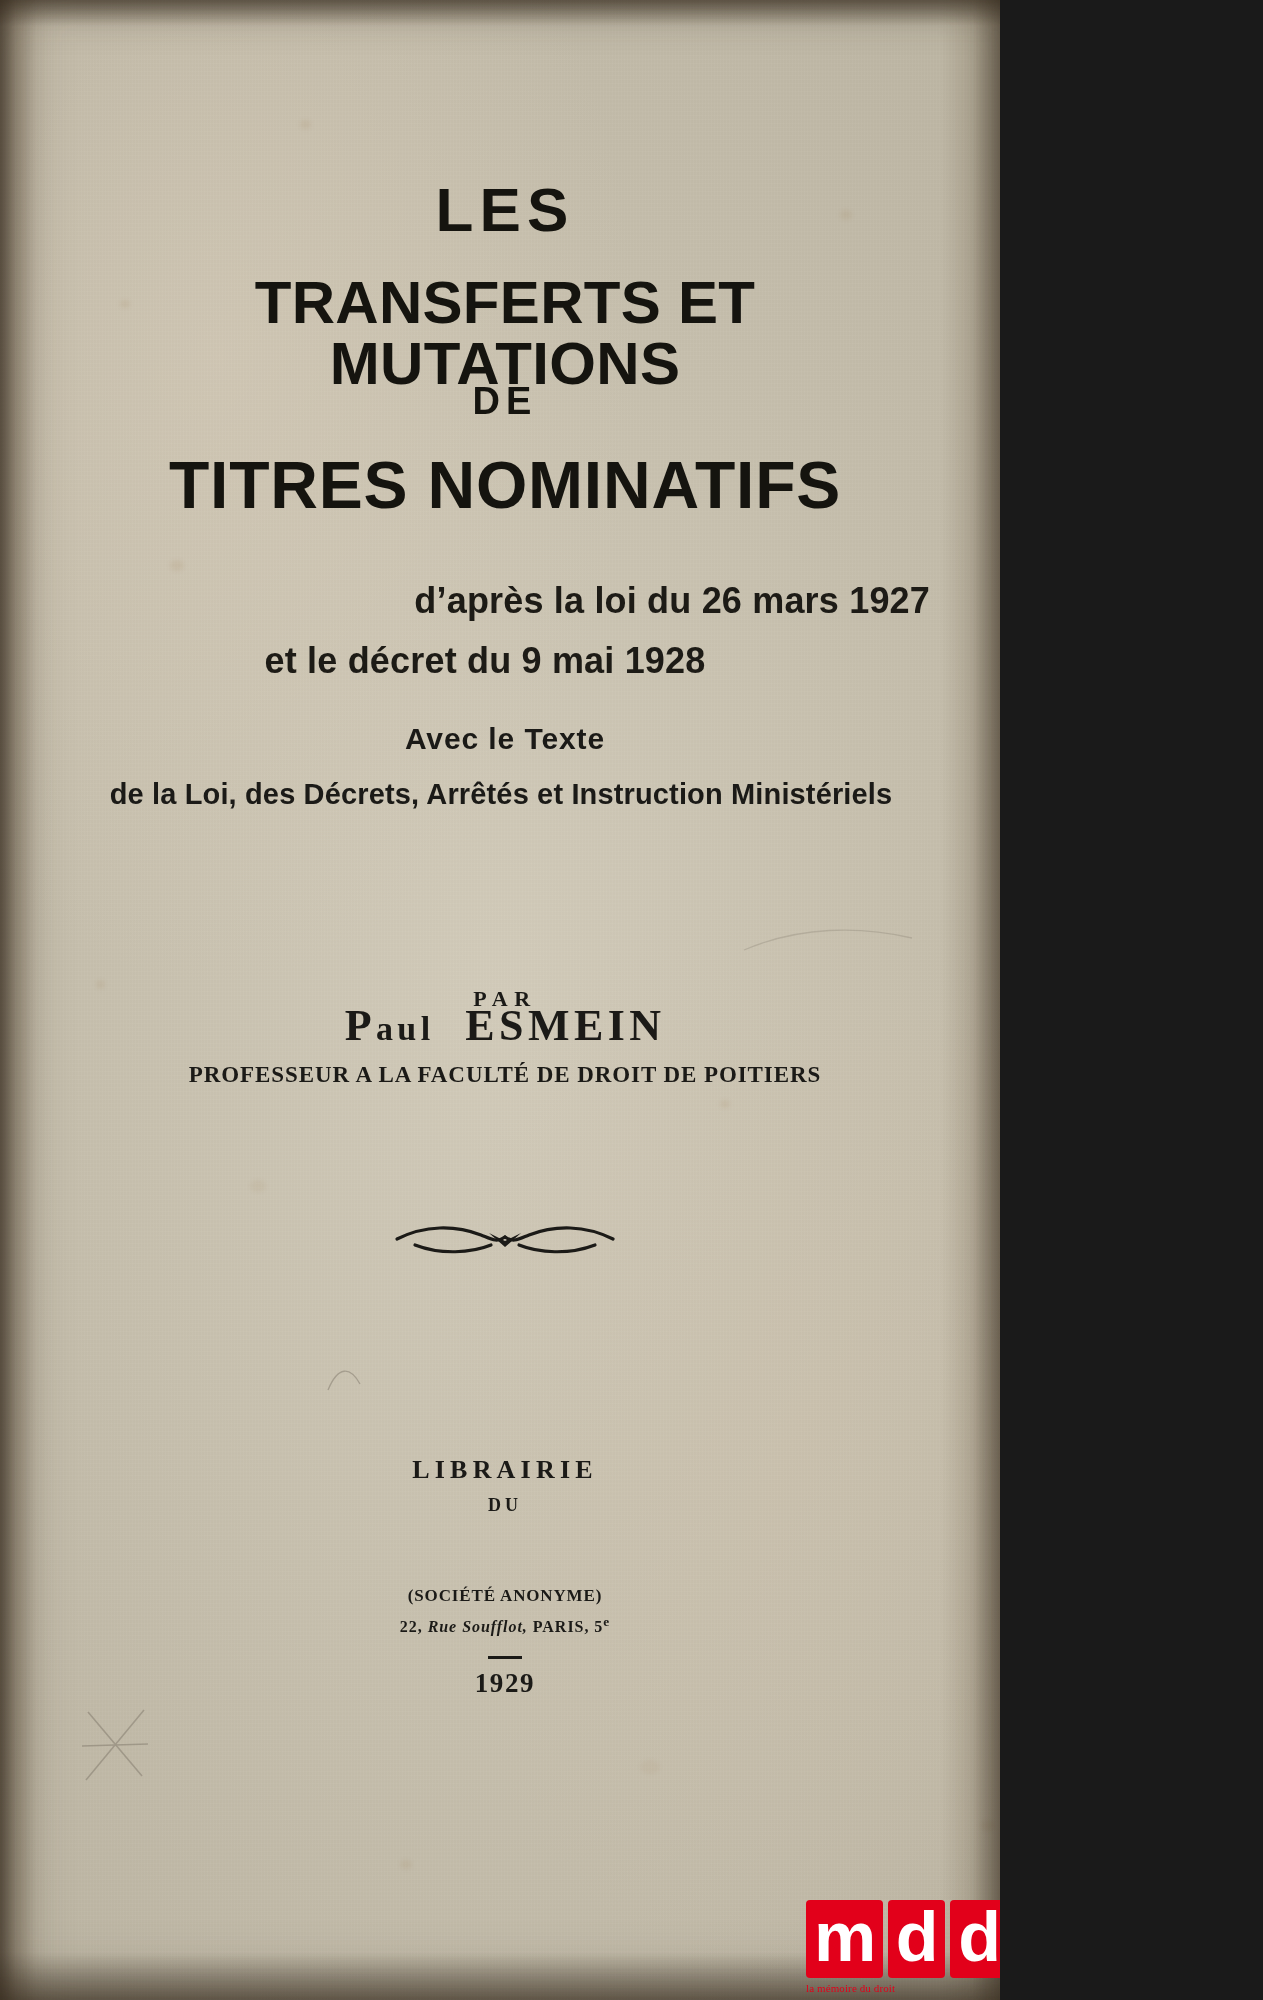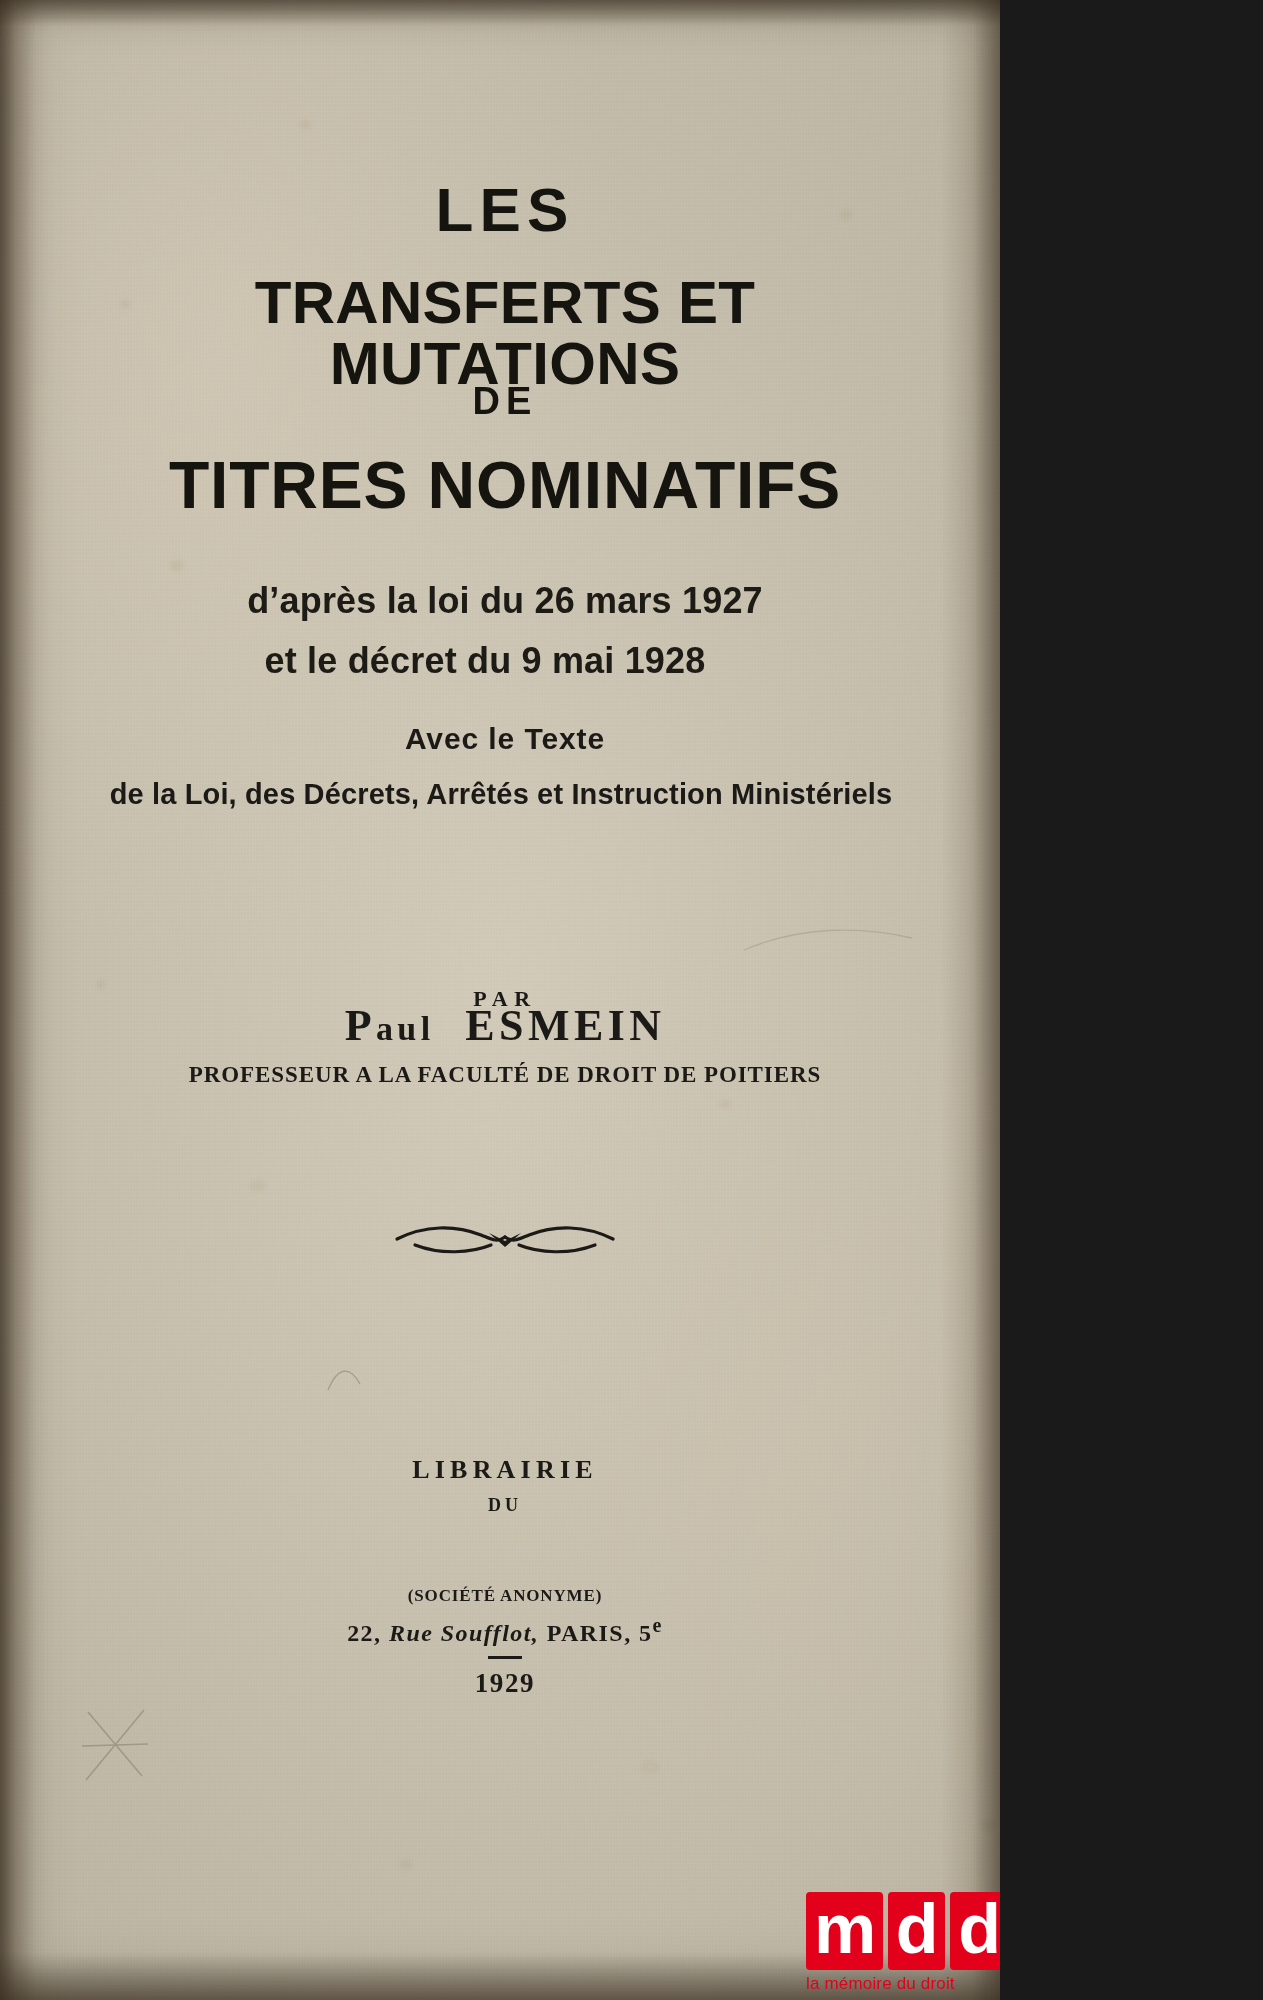--- a/index.html
+++ b/index.html
@@ -88,21 +88,21 @@
   #t-les  { position:absolute; top:178px;  left:0; right:0; font-size:62px; letter-spacing:.10em; }
   #t-main { position:absolute; top:272px;  left:0; right:0; font-size:60px; letter-spacing:.005em; }
   #t-de   { position:absolute; top:382px;  left:0; right:0; font-size:38px; letter-spacing:.16em; }
   #t-titres { position:absolute; top:452px; left:0; right:0; font-size:66px; letter-spacing:.012em; }
 
   .sub {
     font-family: "Liberation Sans", sans-serif;
     font-weight: bold;
     color: #1d1b16;
   }
-  #s1 { position:absolute; top:580px; left:0; right:0; font-size:36px; letter-spacing:.005em; }
+  #s1 { position:absolute; top:580px; left:0; right:0; font-size:36px; letter-spacing:.005em;text-align:right; }
   #s2 { position:absolute; top:640px; left:0; right:40px; font-size:36px; letter-spacing:.005em; }
 
   #s3 { position:absolute; top:722px; left:0; right:0; font-size:30px; font-family:"Liberation Sans", sans-serif; font-weight:bold; letter-spacing:.03em; }
   #s4 { position:absolute; top:778px; left:0; right:8px; font-size:29px; font-family:"Liberation Sans", sans-serif; font-weight:bold; letter-spacing:.005em; }
 
   #par {
     position:absolute; top:986px; left:0; right:0;
     font-family:"Liberation Serif", serif; font-size:22px; letter-spacing:.30em; font-weight:bold;
   }
   #author {
@@ -140,21 +140,21 @@
     font-size:46px; letter-spacing:.16em;
   }
   #pub-sa {
     position:absolute; top:1586px; left:0; right:0;
     font-family:"Liberation Serif", serif; font-weight:bold;
     font-size:17px; letter-spacing:.05em;
   }
   #pub-addr {
     position:absolute; top:1614px; left:0; right:0;
     font-family:"Liberation Serif", serif; font-weight:bold;
-    font-size:24px; letter-spacing:.06em;
+    font-size:16px; letter-spacing:.06em;
   }
   #pub-addr .it { font-style: italic; }
   #pub-rule {
     position:absolute; top:1656px; left:50%; transform:translateX(-50%);
     width:34px; height:3px; background:#1b1a17;
   }
   #pub-year {
     position:absolute; top:1668px; left:0; right:0;
     font-family:"Liberation Serif", serif; font-weight:bold;
     font-size:27px; letter-spacing:.06em;
@@ -184,22 +184,22 @@
     color: #e2001a;
     letter-spacing: -0.02em;
   }
   #logo .ltr.box {
     background: #e2001a;
     color: #ffffff;
     padding: 2px 8px 6px 8px;
     border-radius: 4px;
   }
   #logo .tag {
-    font-family: Liberation Sans, sans-serif;
-    font-size: 17px;
+    font-family: Liberation Serif, serif;
+    font-size: 11px;
     color: #e2001a;
     margin-top: 4px;
     letter-spacing: .01em;
   }
 </style>
 </head>
 <body>
 
 <div id="page">
 

